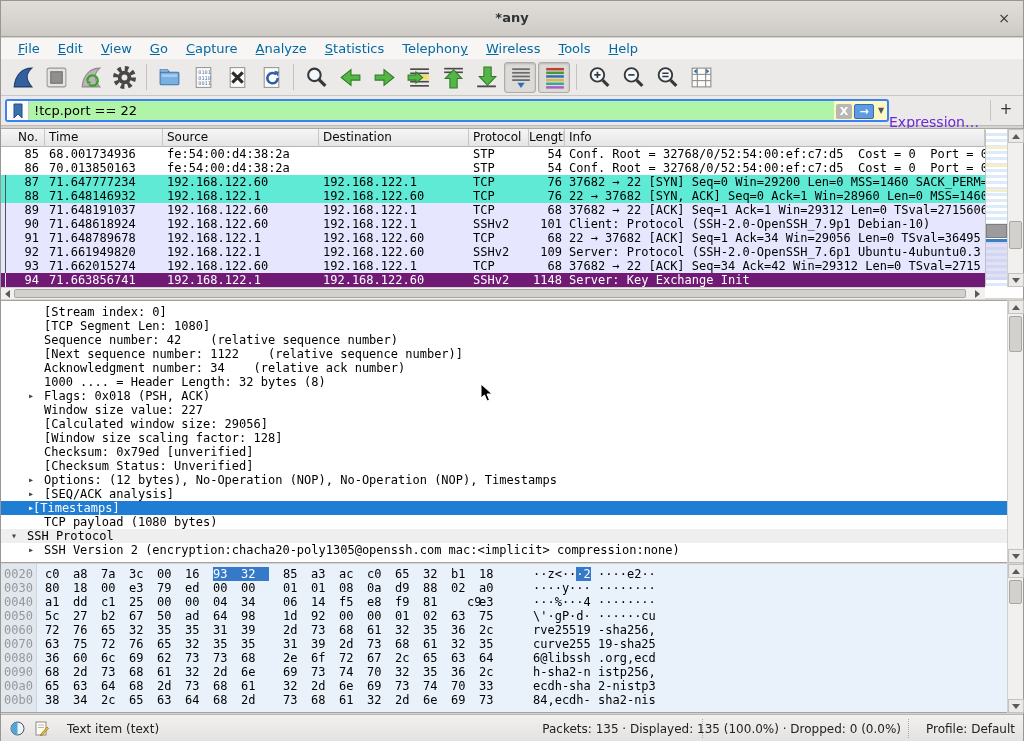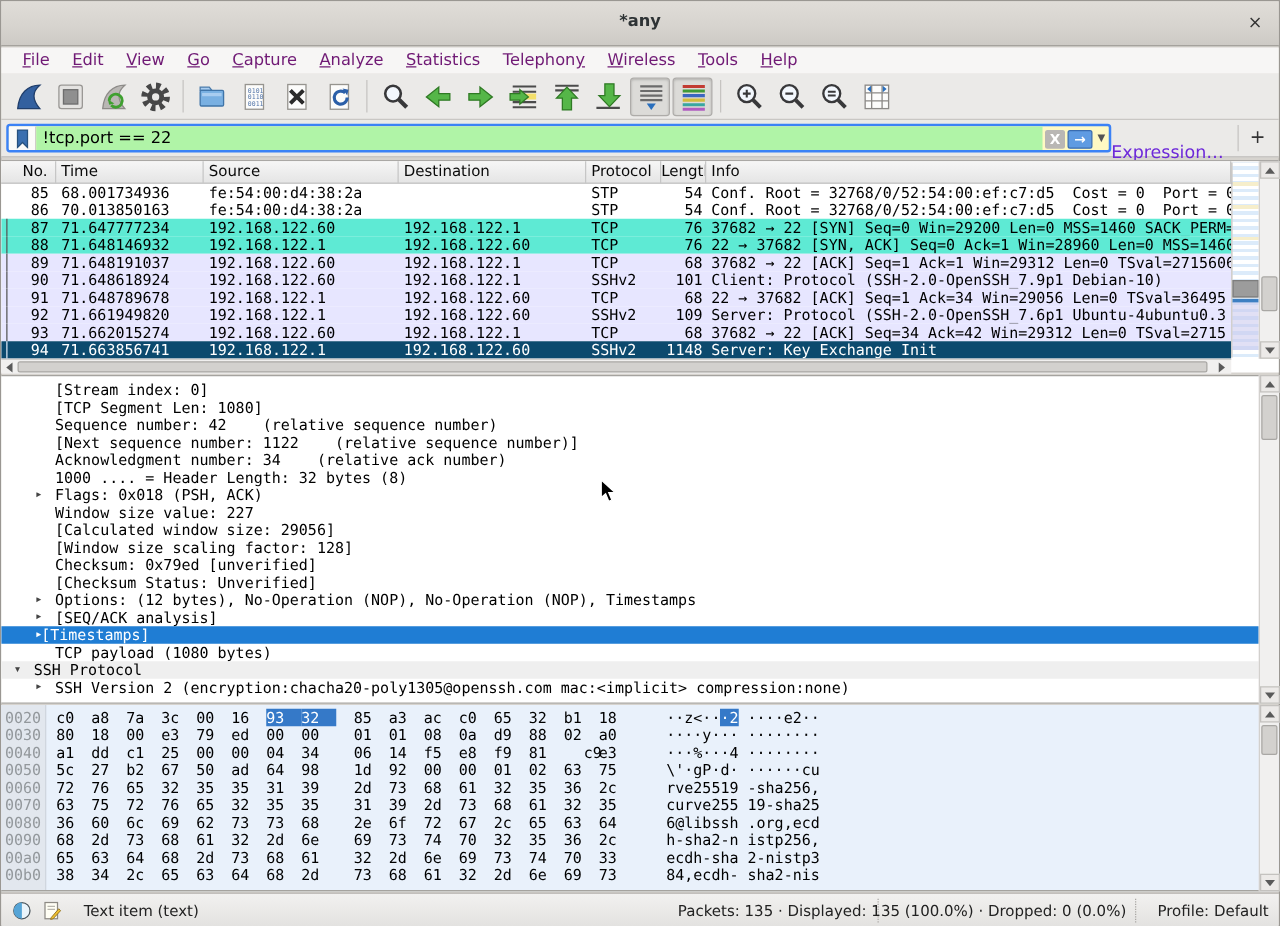--- a/index.html
+++ b/index.html
@@ -11,21 +11,21 @@
     background:linear-gradient(180deg,#e0ddd8 0%,#d6d3ce 60%,#cdcac5 100%);
     border-bottom:1px solid #a5a29d; }
   #title-text { position:absolute; left:0; right:0; top:9px; text-align:center;
     font-size:13px; font-weight:700; color:#2e3335; }
   #close-btn { position:absolute; right:10px; top:8px; width:18px; height:18px;
     font-size:14px; color:#333; text-align:center; line-height:18px; cursor:default; }
 
   
   #menubar { position:absolute; left:0; top:37px; width:100%; height:21px; background:#f7f6f5;
     display:flex; align-items:center; padding-left:8px; }
-  .menu-item { font-size:13px; color:#701a75; padding:2px 9px; white-space:nowrap; }
+  .menu-item { font-size:13px; color:#0369a1; padding:2px 9px; white-space:nowrap; }
   .menu-item u { text-decoration:underline; }
 
   
   #toolbar { position:absolute; left:0; top:58px; width:100%; height:37px; background:#ebeae8;
     border-bottom:1px solid #c9c7c4; display:flex; align-items:center; padding-left:4px; }
   .tbtn { width:32px; height:31px; margin:0 1px; display:flex; align-items:center; justify-content:center; border-radius:3px; }
   .tbtn svg { width:25px; height:25px; }
   .tbtn.pressed { background:#dcdbd8; border:1px solid #aeaca9; box-shadow:inset 0 1px 2px rgba(0,0,0,.18); }
   .tsep { width:1px; height:26px; background:#c6c4c1; margin:0 5px; }
 
@@ -50,21 +50,21 @@
   #plist { position:absolute; left:0; top:127px; width:1022px; height:170px; background:#fff; border-top:1px solid #aaa8a5; }
   #plist-header { position:absolute; left:0; top:0; width:1006px; height:18px;
     background:linear-gradient(180deg,#f6f6f6,#e5e5e5); border-bottom:1px solid #b5b5b5; }
   .hcell { position:absolute; top:0; height:18px; font-size:12px; color:#0a0a0a; line-height:17px;
     border-right:1px solid #c6c6c6; overflow:hidden; white-space:pre; }
   #plist-rows { position:absolute; left:0; top:18px; width:984px; height:140px; overflow:hidden;
     font-family:"DejaVu Sans Mono",monospace; font-size:12px; }
   .prow { position:relative; width:100%; height:14px; line-height:14px; background:#fff; color:#000; }
   .prow.gray { background:#5eead4; }
   .prow.lav  { background:#e7e6ff; }
-  .prow.sel  { background:#0c4a6e; color:#fff; }
+  .prow.sel  { background:#701a75; color:#fff; }
   .prow.rel::before { content:""; position:absolute; left:4px; top:0; bottom:0; width:1px; background:#555; }
   .prow.sel.rel::before { background:#dce8f5; }
   .pcell { position:absolute; top:0; height:14px; overflow:hidden; white-space:pre; }
   .c-no    { left:0;     width:44px;  text-align:right; padding-right:6px; }
   .c-time  { left:44px;  width:118px; padding-left:4px; }
   .c-src   { left:162px; width:156px; padding-left:4px; }
   .c-dst   { left:318px; width:150px; padding-left:4px; }
   .c-proto { left:468px; width:60px;  padding-left:4px; }
   .c-len   { left:528px; width:36px;  text-align:right; padding-right:3px; }
   .c-info  { left:564px; width:420px; padding-left:4px; }

